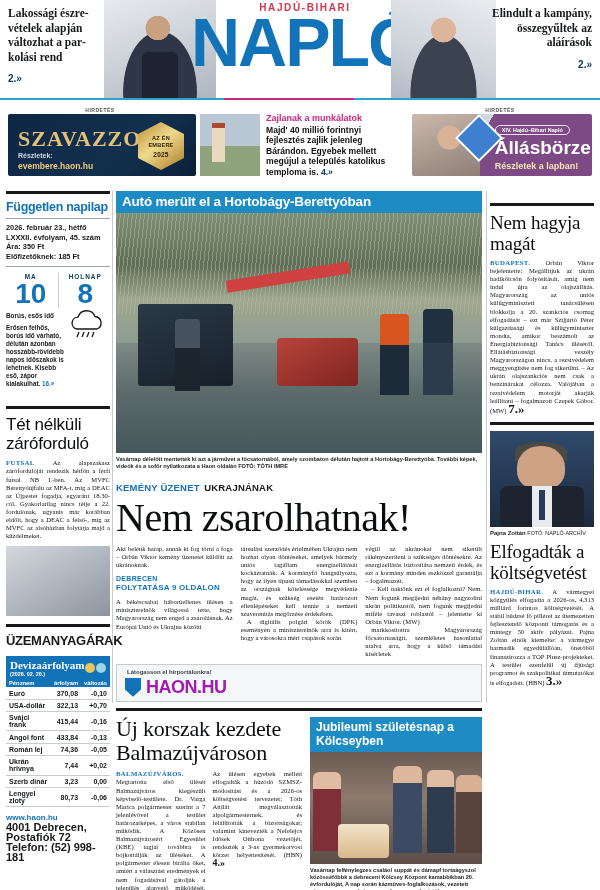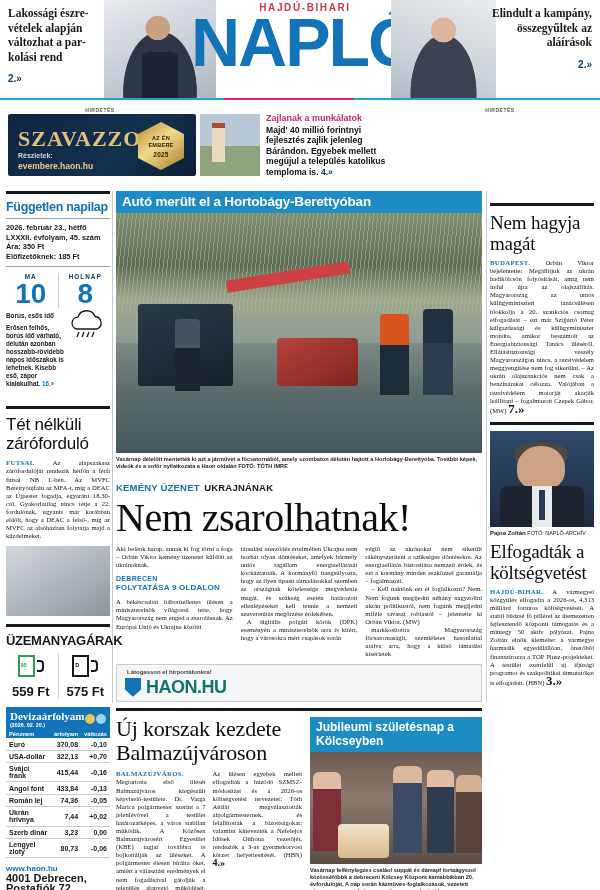--- a/index.html
+++ b/index.html
@@ -222,21 +222,21 @@
   .mid-cols .mc { flex:1; }
   .cont-kicker { font-size:7px; font-weight:700; color:#1273b8; letter-spacing:.3px; }
   .cont-line { font-size:8px; font-weight:700; color:#1273b8; letter-spacing:.2px; margin-top:1px;}
   .haon-banner {
     margin-top:6px; border:1px solid #c7ccd1; background:#f4f6f7; height:38px;
     display:flex; align-items:center; padding:0 8px; position:relative;
   }
   .haon-banner .lbl { position:absolute; left:10px; top:4px; font-size:6px; color:#444; font-weight:700;}
   .haon-shield { width:16px; height:19px; background:#1273b8;
     clip-path: polygon(0 0,100% 0,100% 62%,50% 100%,0 62%); margin-right:5px; margin-top:8px;}
-  .haon-txt { font-size:18px; font-weight:700; color:#0f766e; margin-top:8px; letter-spacing:-.5px;}
+  .haon-txt { font-size:18px; font-weight:700; color:#a21caf; margin-top:8px; letter-spacing:-.5px;}
   .bot-head {
     font-family:"Liberation Serif", serif; font-size:22px; line-height:24px;
     font-weight:400; color:#0b0d10; letter-spacing:-.2px;
   }
 
   
   .r-head {
     font-family:"Liberation Serif", serif; font-size:19px; line-height:21px;
     font-weight:400; color:#0b0d10; letter-spacing:-.2px;
   }
@@ -309,20 +309,27 @@
         <span class="yr">2025</span>
       </div>
     </div>
     <div class="promo-church"></div>
     <div class="promo-work">
       <h4>Zajlanak a munkálatok</h4>
       <p><span>Majd' 40 millió forintnyi fejlesztés zajlik jelenleg Bárándon. Egyebek mellett megújul a település katolikus temploma is.</span>
          <span class="pg">4.»</span></p>
     </div>
     <div style="position:absolute;right:60px;top:2px;width:80px;" class="promo-label">HIRDETÉS</div>
+    <div class="promo-job">
+      <div class="jperson"></div>
+      <div class="jdiamond"></div>
+      <div class="jpill">XIV. Hajdú–Bihari Napló</div>
+      <div class="jtitle">Állásbörze</div>
+      <div class="jsub">Részletek a lapban!</div>
+    </div>
   </div>
 
   <div class="body-area" style="height:700px;">
     <div class="vrule" style="left:112px; height:512px;"></div>
     <div class="vrule" style="left:486px; height:512px;"></div>
 
     <div class="col-left">
       <div class="thick-rule" style="margin-top:0;"></div>
       <div class="sec-title-blue">Független napilap</div>
       <div class="thin-rule"></div>
@@ -360,37 +367,20 @@
       <div class="art-title-serif">Tét nélküli záróforduló</div>
       <div class="bodytext" style="margin-top:6px;">
         <span class="kicker-blue">FUTSAL</span>
         <span>Az alapszakasz zárófordulóját rendezik hétfőn a férfi futsal NB I.-ben. Az MVFC Berettyóújfalu az MFA-t, míg a DEAC az Újpestet fogadja, egyaránt 18.30-cól. Gyakorlatilag nincs tétje a 22. fordulónak, ugyanis már korábban eldőlt, hogy a DEAC a felső-, míg az MVFC az alsóházban folytatja majd a küzdelmeket.</span>
       </div>
 
       <div class="photo-gray" style="height:70px;margin-top:6px;"></div>
 
       <div class="thick-rule" style="margin-top:8px;"></div>
       <div class="fuel-title">ÜZEMANYAGÁRAK</div>
-      <div class="fuel-row">
-        <div class="fuel-cell">
-          <span class="pump">
-            <span class="box green"></span><span class="nozzle"></span>
-            <span class="lbl" style="color:#2e9b4f;">95</span>
-          </span>
-          <div class="fuel-price">559 Ft</div>
-        </div>
-        <div class="wx-div"></div>
-        <div class="fuel-cell">
-          <span class="pump">
-            <span class="box"></span><span class="nozzle"></span>
-            <span class="lbl">D</span>
-          </span>
-          <div class="fuel-price">575 Ft</div>
-        </div>
-      </div>
 
       <div class="fx-head" style="margin-top:8px;">
         <h5>Devizaárfolyam</h5>
         <div class="d">(2026. 02. 20.)</div>
         <div class="fx-coins">
           <i class="coin c1"></i><i class="coin c2"></i>
         </div>
       </div>
       <table class="fx-table">
         <thead>

